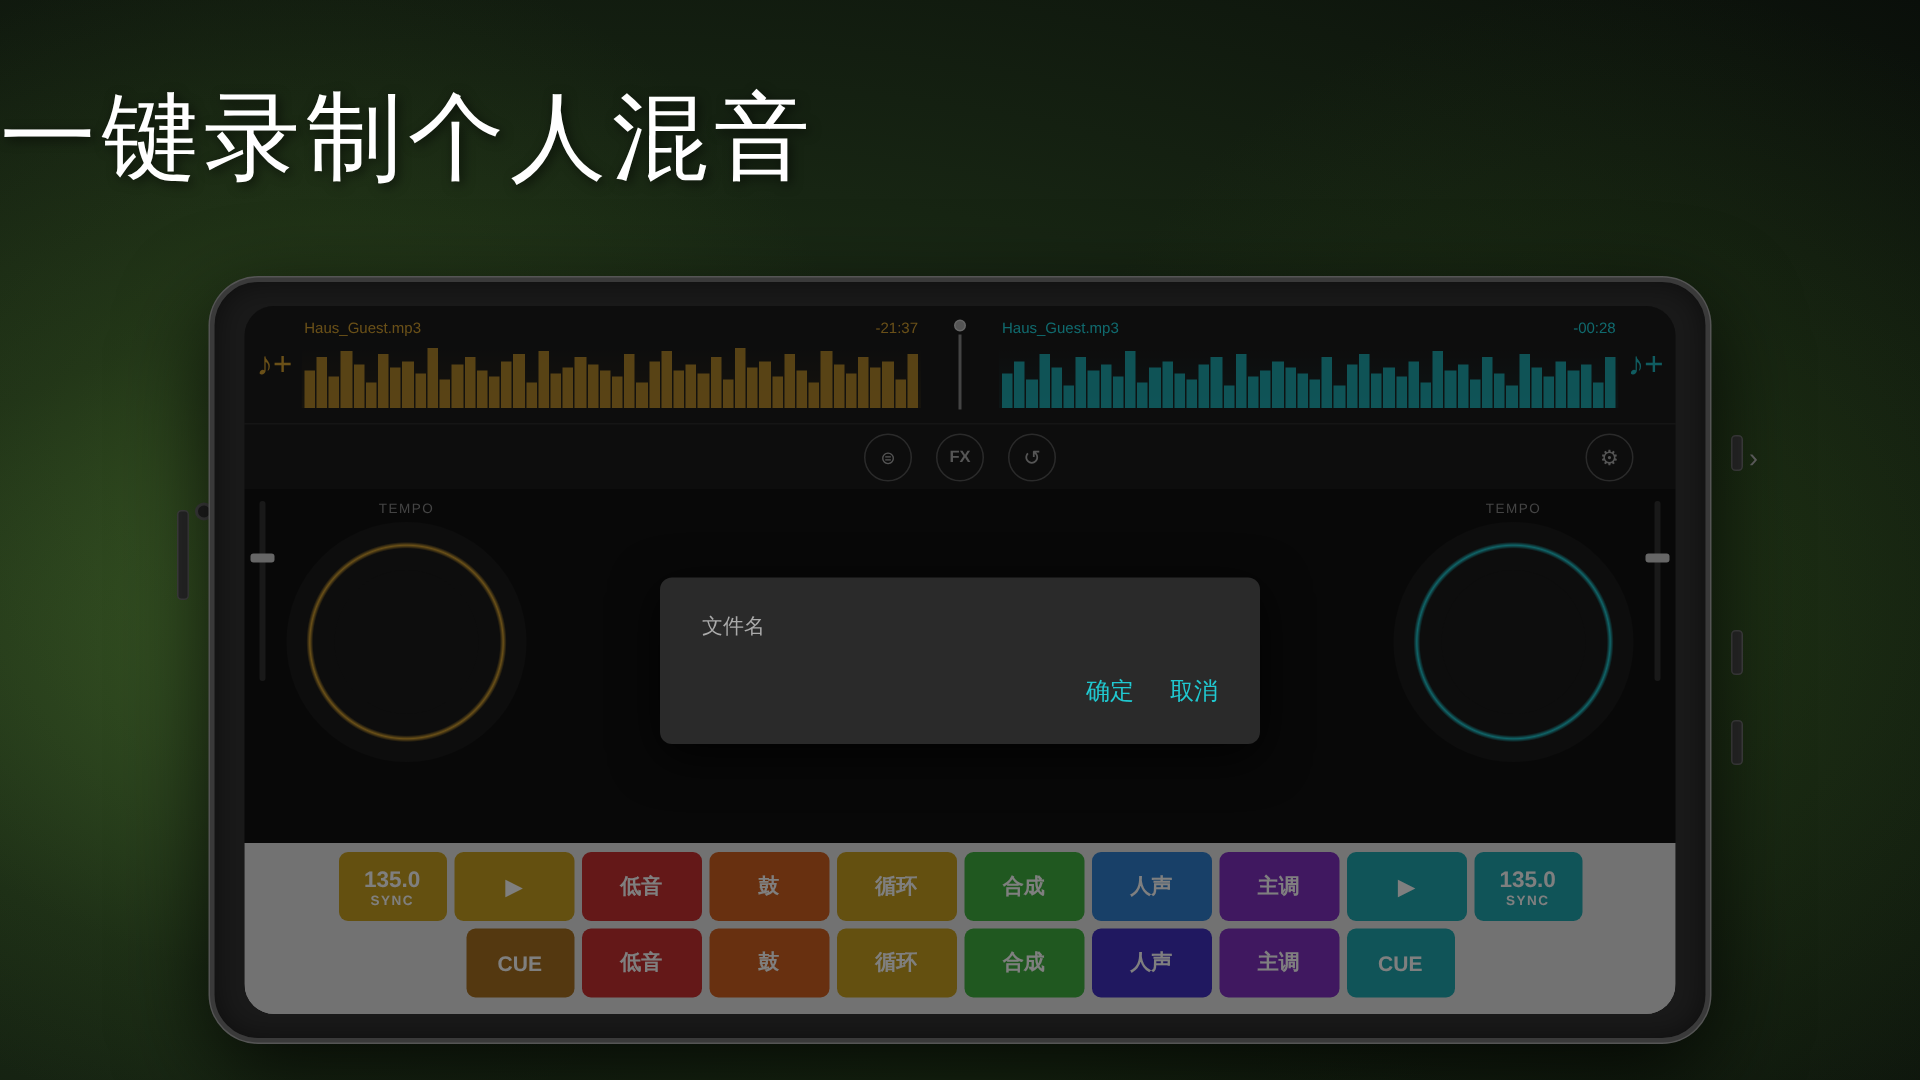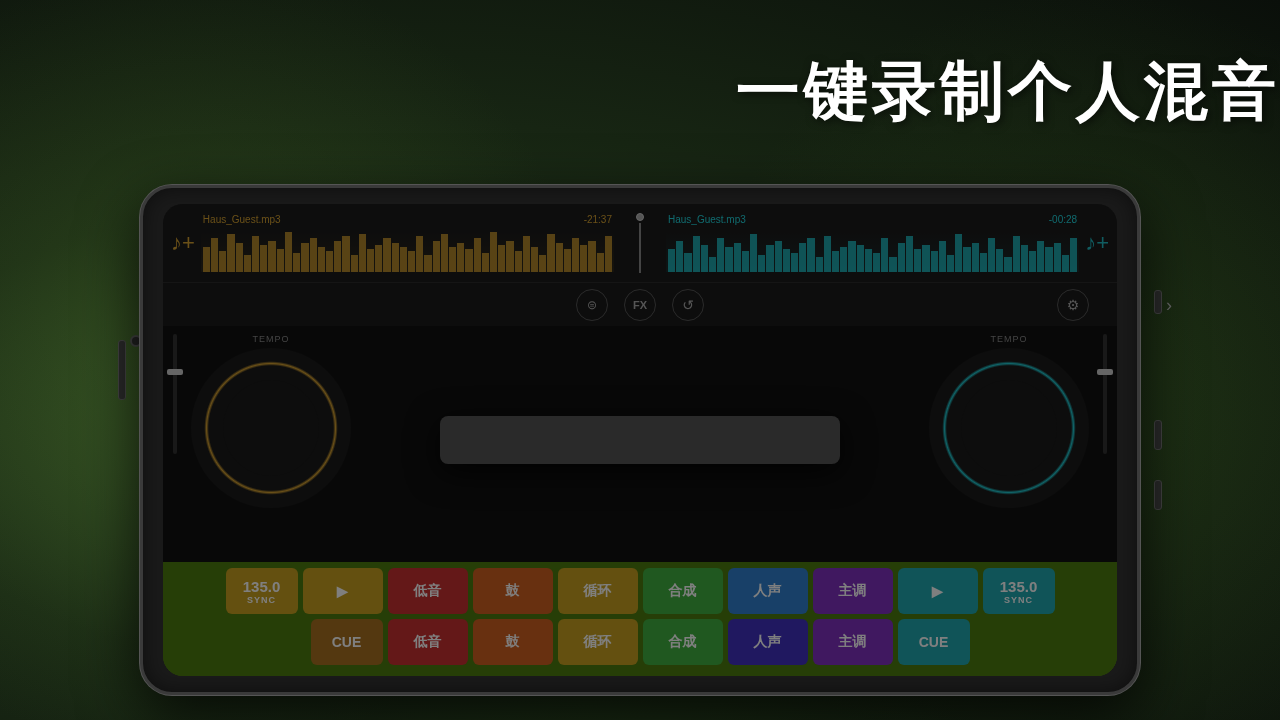--- a/index.html
+++ b/index.html
@@ -25,23 +25,23 @@
         radial-gradient(circle at 15% 50%, rgba(80,120,40,0.3) 0%, transparent 35%),
         radial-gradient(circle at 85% 55%, rgba(60,100,30,0.25) 0%, transparent 35%),
         radial-gradient(circle at 50% 80%, rgba(40,80,20,0.2) 0%, transparent 40%);
     }
 
     
     .page-title {
       position: absolute;
       top: 48px;
       left: 0; right: 0;
-      text-align: right;
+      text-align: left;
       font-size: 64px;
-      font-weight: 700;
+      font-weight: 400;
       color: #ffffff;
       letter-spacing: 4px;
       text-shadow: 2px 2px 8px rgba(0,0,0,0.6);
       font-family: "SimHei", "PingFang SC", sans-serif;
     }
 
     
     .phone-frame {
       position: absolute;
       top: 185px;
@@ -301,21 +301,21 @@
     
     .tempo-label {
       font-size: 9px;
       color: #888;
       letter-spacing: 1px;
       margin-top: 4px;
     }
 
     
     .bottom-area {
-      background: #4d7c0f;
+      background: #e5e5e5;
       flex-shrink: 0;
       padding: 6px 8px;
     }
 
     .btn-row {
       display: flex;
       gap: 5px;
       margin-bottom: 5px;
       justify-content: center;
     }
@@ -685,17 +685,22 @@
         <div class="btn-pad btn-synth2L">合成</div>
         <div class="btn-pad btn-vocals2L">人声</div>
         <div class="btn-pad btn-key2L">主调</div>
         <div class="btn-pad btn-cueR" style="width:72px;">CUE</div>
       </div>
 
     </div>
 
     <div class="dialog-overlay">
       <div class="dialog-box">
+        <div class="dialog-title">文件名</div>
+        <div class="dialog-actions">
+          <button class="dialog-btn-confirm">确定</button>
+          <button class="dialog-btn-cancel">取消</button>
+        </div>
       </div>
     </div>
 
   </div>
 </div>
 
 </body></html>

